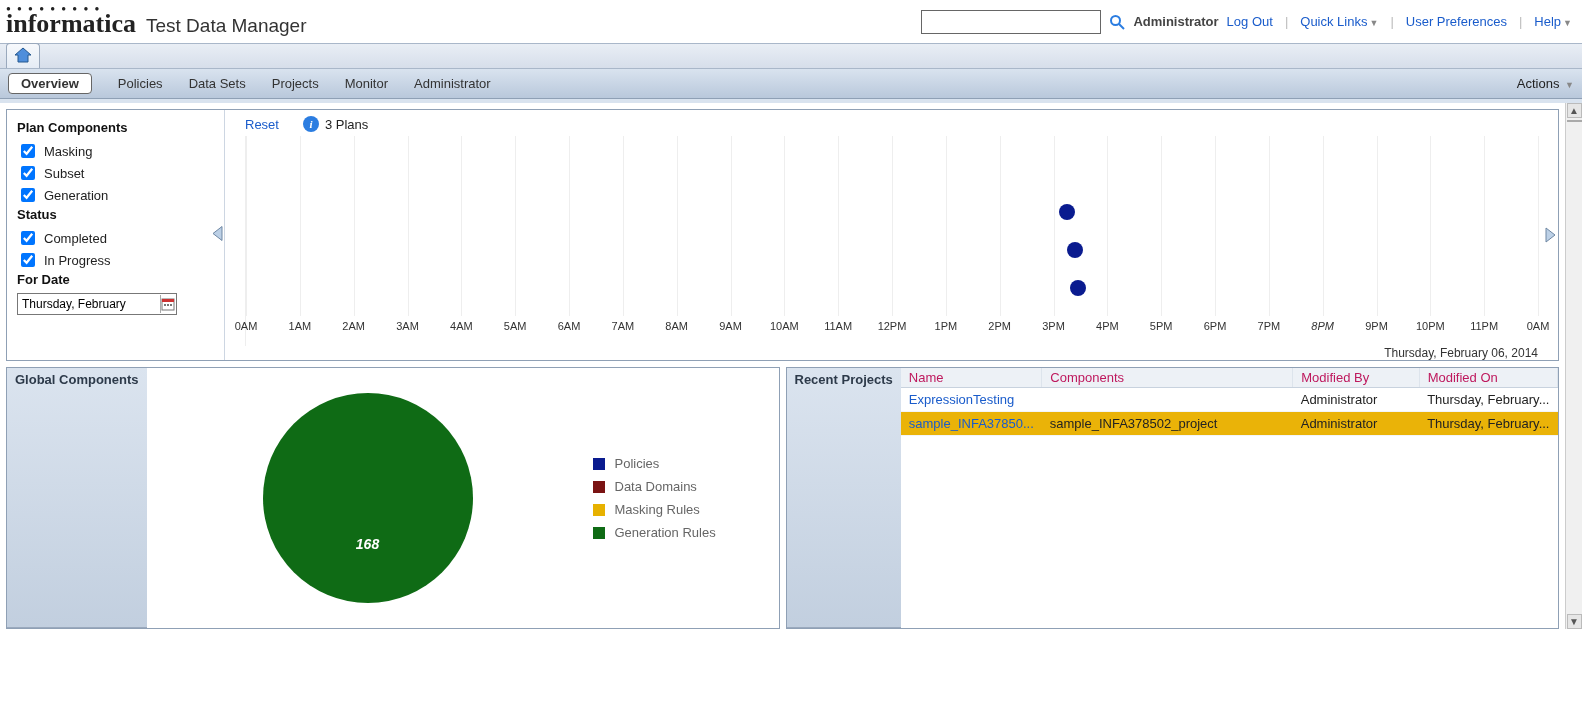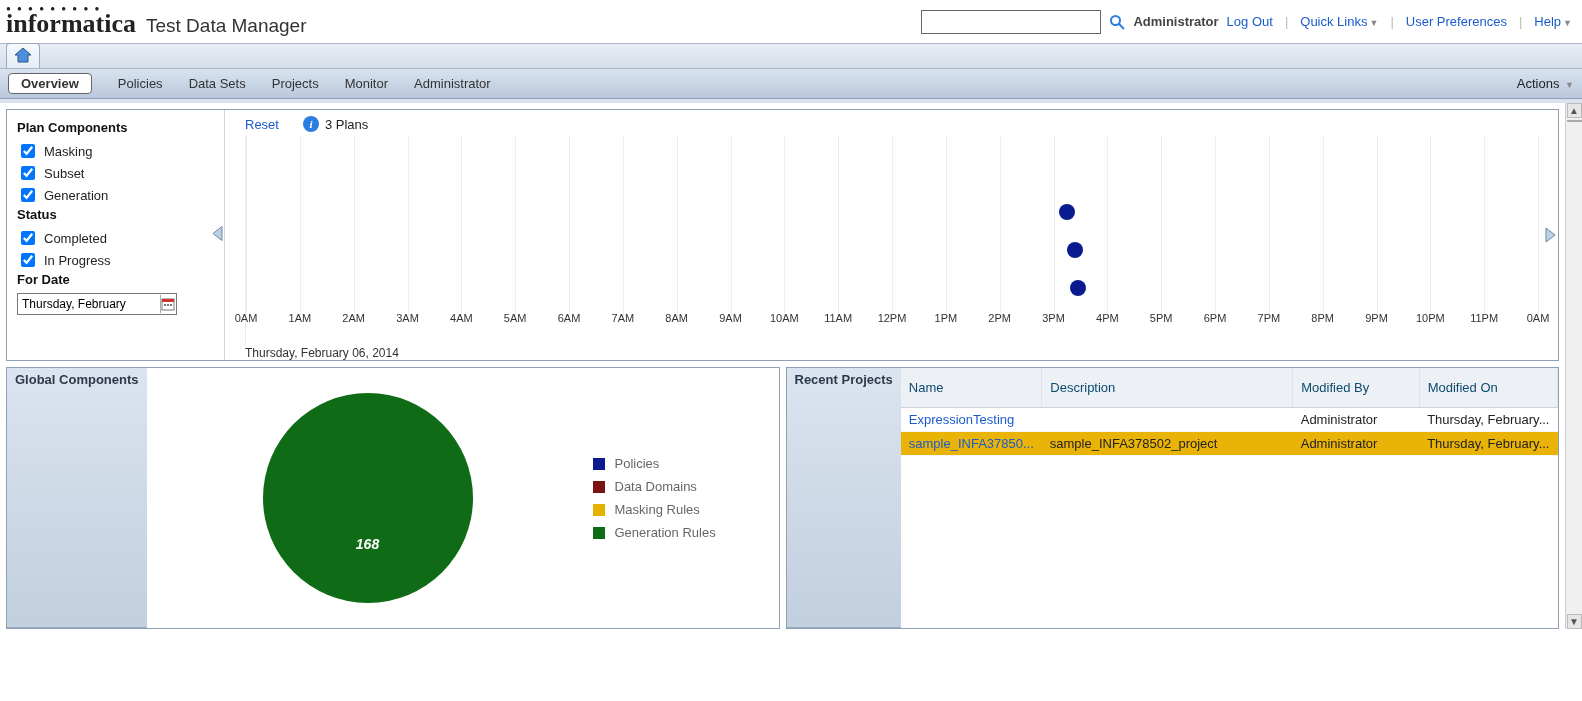--- a/index.html
+++ b/index.html
@@ -46,22 +46,22 @@
   .chk-row input { width:14px; height:14px; }
   .date-field { display:flex; align-items:center; border:1px solid #777; width:160px; height:22px; margin-top:4px; }
   .date-field input { border:none; width:100%; padding:2px 4px; font-size:12px; }
   .date-icon { width:18px; height:18px; display:flex; align-items:center; justify-content:center; border-left:1px solid #aaa; }
 
   .timeline-panel { flex:1; position:relative; padding:6px 20px 0 20px; }
   .timeline-top { display:flex; align-items:center; gap:24px; margin-bottom:4px; }
   .info-icon { width:16px;height:16px; border-radius:50%; background:#2b7de1; color:#fff; font-weight:bold; font-size:11px; display:flex;align-items:center;justify-content:center; font-style:italic; font-family:Georgia,serif;}
   .timeline-body { position:relative; height:210px; border-left:1px solid #eee; }
   .hour-col { position:absolute; top:0; bottom:30px; width:1px; background:#eee; }
-  .hour-label { position:absolute; bottom:22px; font-size:11px; color:#333; transform:translateX(-50%); }
-  .timeline-date { text-align:left; font-size:12px; color:#333; }
+  .hour-label { position:absolute; bottom:14px; font-size:11px; color:#333; transform:translateX(-50%); }
+  .timeline-date { text-align:right; font-size:12px; color:#333; }
   .nav-arrow { position:absolute; top:50%; transform:translateY(-50%); width:20px;height:18px; cursor:pointer; }
   .nav-arrow.right { right:-2px; }
   .plan-dot { position:absolute; width:16px; height:16px; border-radius:50%; background:#0a1b8f; }
 
   
   .lower { display:flex; margin:0 6px 6px 6px; gap:0; }
   .panel { border:1px solid #8fa0b5; flex:1; display:flex; flex-direction:row; }
   .panel + .panel { margin-left:6px; }
   .panel-header { background:linear-gradient(#dbe4ef,#c2cfdf); border-bottom:1px solid #9aa9bd; padding:4px 8px; font-weight:bold; color:#2d3a4a; font-size:13px; }
   .panel-body { flex:1; padding:6px; position:relative; min-height:260px; }
@@ -70,21 +70,21 @@
   .pie-wrap { display:flex; align-items:center; height:100%; }
   .pie { position:relative; width:210px; height:210px; margin-left:110px;font-style:italic; }
   .pie-circle { width:210px;height:210px;border-radius:50%; background:#0f6b15; }
   .pie-label { position:absolute; left:50%; top:68%; transform:translateX(-50%); color:#fff; font-weight:bold; font-size:14px; }
   .legend { margin-left:120px; }
   .legend-row { display:flex; align-items:center; gap:10px; margin:8px 0; color:#666; font-size:13px; }
   .swatch { width:12px; height:12px; }
 
   
   table.grid { width:100%; border-collapse:collapse; font-size:13px; }
-  table.grid th { text-align:left; font-weight:normal; color:#0c4a6e; background:#edf1f6; border-bottom:1px solid #c8d2de; padding:12px 8px; border-right:1px solid #dde4ec; }
+  table.grid th { text-align:left; font-weight:normal; color:#be185d; background:#edf1f6; border-bottom:1px solid #c8d2de; padding:2px 8px; border-right:1px solid #dde4ec; }
   table.grid td { padding:4px 8px; border-bottom:1px solid #f3f5f8; white-space:nowrap; overflow:hidden; text-overflow:ellipsis; max-width:170px; }
   table.grid tr.sel td { background:#eab308; }
 
   .filter-nav-left { position:absolute; right:-6px; top:50%; transform:translateY(-50%);}
 </style>
 </head>
 <body>
 
 <div class="top-header">
   <div class="brand">
@@ -241,21 +241,21 @@
             <div class="hour-label" style="left: 62.5%;">3PM</div>
             <div class="hour-col" style="left: 66.6667%;"></div>
             <div class="hour-label" style="left: 66.6667%;">4PM</div>
             <div class="hour-col" style="left: 70.8333%;"></div>
             <div class="hour-label" style="left: 70.8333%;">5PM</div>
             <div class="hour-col" style="left: 75%;"></div>
             <div class="hour-label" style="left: 75%;">6PM</div>
             <div class="hour-col" style="left: 79.1667%;"></div>
             <div class="hour-label" style="left: 79.1667%;">7PM</div>
             <div class="hour-col" style="left: 83.3333%;"></div>
-            <div class="hour-label" style="left: 83.3333%;">8PM</div>
+            <div class="hour-label" style="left: 83.3333%; font-style: italic;">8PM</div>
             <div class="hour-col" style="left: 87.5%;"></div>
             <div class="hour-label" style="left: 87.5%;">9PM</div>
             <div class="hour-col" style="left: 91.6667%;"></div>
             <div class="hour-label" style="left: 91.6667%;">10PM</div>
             <div class="hour-col" style="left: 95.8333%;"></div>
             <div class="hour-label" style="left: 95.8333%;">11PM</div>
             <div class="hour-col" style="left: 100%;"></div>
             <div class="hour-label" style="left: 100%;">0AM</div>
             <div class="plan-dot" style="left: 62.9167%; top: 68px; background: rgb(10, 27, 143);"></div>
             <div class="plan-dot" style="left: 63.5417%; top: 106px; background: rgb(10, 27, 143);"></div>
@@ -308,21 +308,21 @@
           <table class="grid">
             <colgroup>
                 <col style="width:20%">
                 <col style="width:40%">
                 <col style="width:20%">
                 <col style="width:20%">
               </colgroup>
             <thead>
               <tr>
                 <th>Name</th>
-                <th>Description</th>
+                <th>Components</th>
                 <th>Modified By</th>
                 <th>Modified On</th>
               </tr>
             </thead>
             <tbody id="projects-body">
                 <tr>
                   <td><a href="#">ExpressionTesting</a></td>
                   <td></td>
                   <td>Administrator</td>
                   <td>Thursday, February...</td>

